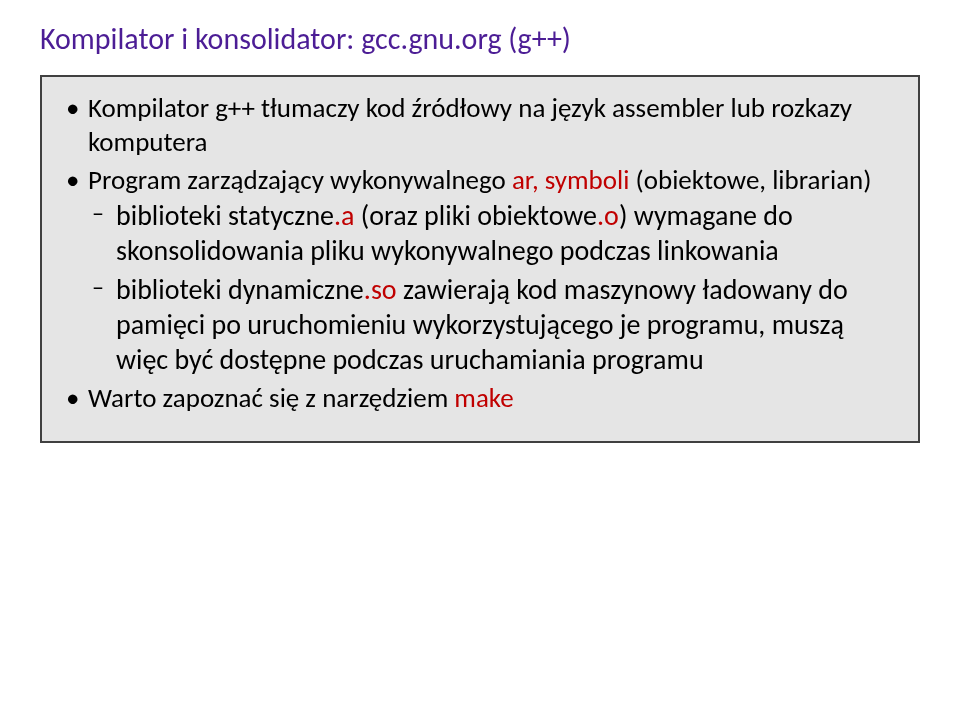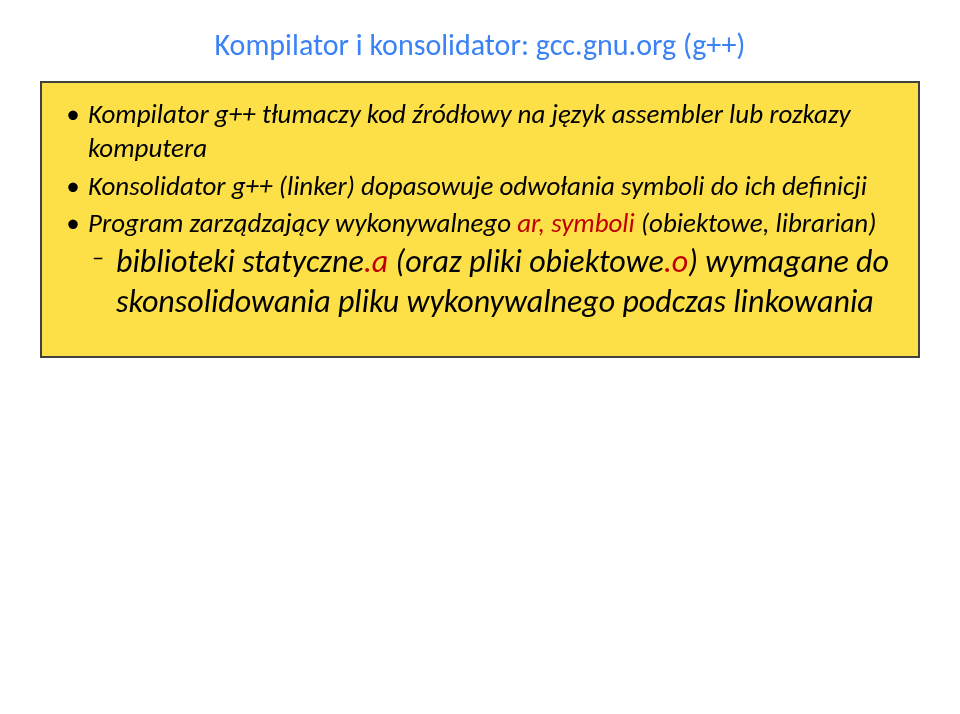--- a/index.html
+++ b/index.html
@@ -9,31 +9,30 @@
     }
     body {
       width: 960px;
       height: 714px;
       background: #ffffff;
       font-family: "Calibri", "Arial", sans-serif;
       padding: 20px 40px 20px 40px;
       position: relative;
     }
     .title {
-      text-align: center;
+      text-align: left;
       font-size: 30px;
-      color: #3b82f6;
+      color: #4c1d95;
       margin-bottom: 18px;
-      margin-top: 6px;
+      margin-top: 0;
     }
     .content-box {
       border: 2px solid #404040;
-      padding: 14px 20px 30px 20px;
-      background: #fde047;
-      font-style: italic;
+      padding: 14px 20px 22px 20px;
+      background: #e5e5e5;
     }
     ul.main-list {
       list-style: none;
     }
     ul.main-list > li {
       position: relative;
       padding-left: 26px;
       font-size: 27px;
       line-height: 1.25;
       margin-bottom: 4px;
@@ -47,21 +46,21 @@
       color: #000000;
       font-size: 27px;
     }
     ul.sub-list {
       list-style: none;
       margin-top: 2px;
     }
     ul.sub-list > li {
       position: relative;
       padding-left: 28px;
-      font-size: 32px;
+      font-size: 28px;
       line-height: 1.25;
       margin-bottom: 4px;
       color: #000000;
     }
     ul.sub-list > li::before {
       content: "–";
       position: absolute;
       left: 4px;
       top: 0;
       color: #000000;
@@ -75,23 +74,28 @@
     }
   </style>
 </head>
 <body>
 
 <div class="title">Kompilator i konsolidator: gcc.gnu.org (g++)</div>
 
 <div class="content-box">
   <ul class="main-list">
     <li>Kompilator g++ tłumaczy kod źródłowy na język assembler lub rozkazy komputera</li>
-    <li>Konsolidator g++ (linker) dopasowuje odwołania symboli do ich definicji</li>
     <li>
       <span class="segment">Program zarządzający wykonywalnego </span><span class="segment red">ar, symboli</span><span class="segment"> (obiektowe, librarian)</span>
       <ul class="sub-list">
         <li>
           <span class="segment">biblioteki statyczne</span><span class="segment red">.a</span><span class="segment"> (oraz pliki obiektowe</span><span class="segment red">.o</span><span class="segment">) wymagane do skonsolidowania pliku wykonywalnego podczas linkowania</span>
         </li>
+        <li>
+          <span class="segment">biblioteki dynamiczne</span><span class="segment red">.so</span><span class="segment"> zawierają kod maszynowy ładowany do pamięci po uruchomieniu wykorzystującego je programu, muszą więc być dostępne podczas uruchamiania programu</span>
+        </li>
       </ul>
+    </li>
+    <li>
+      <span class="segment">Warto zapoznać się z narzędziem </span><span class="segment red">make</span>
     </li>
   </ul>
 </div>
 
 </body></html>

